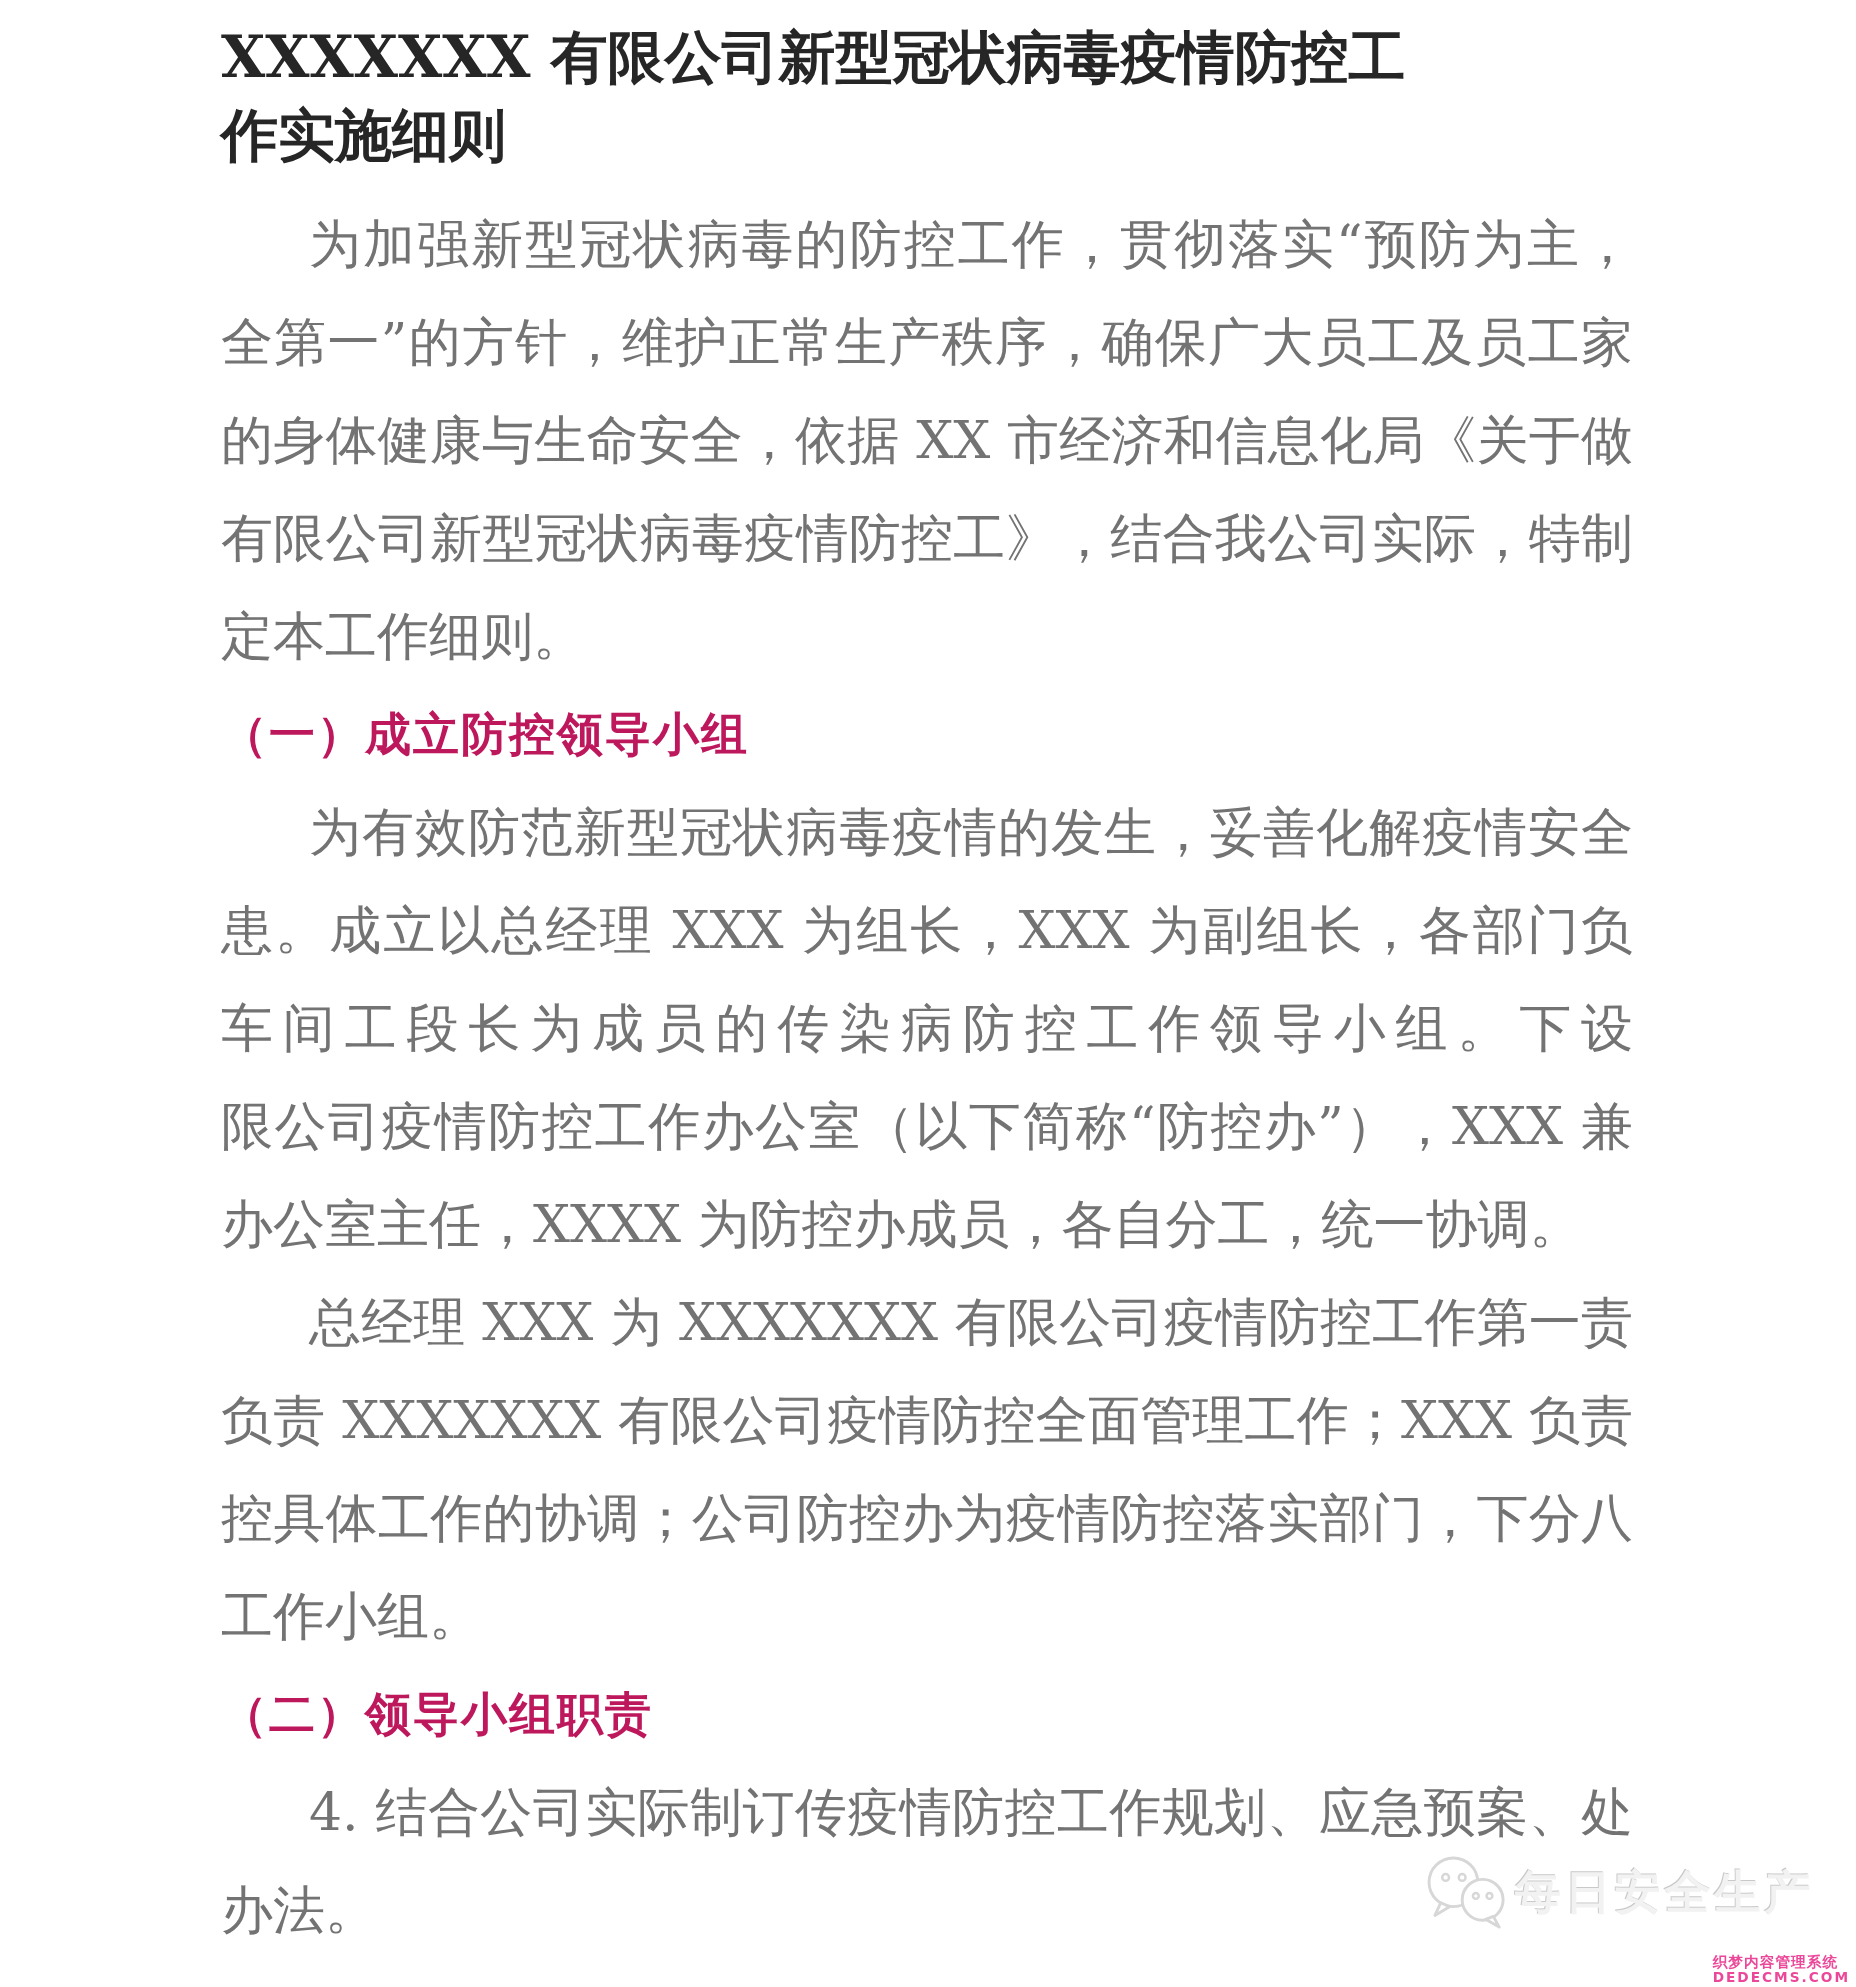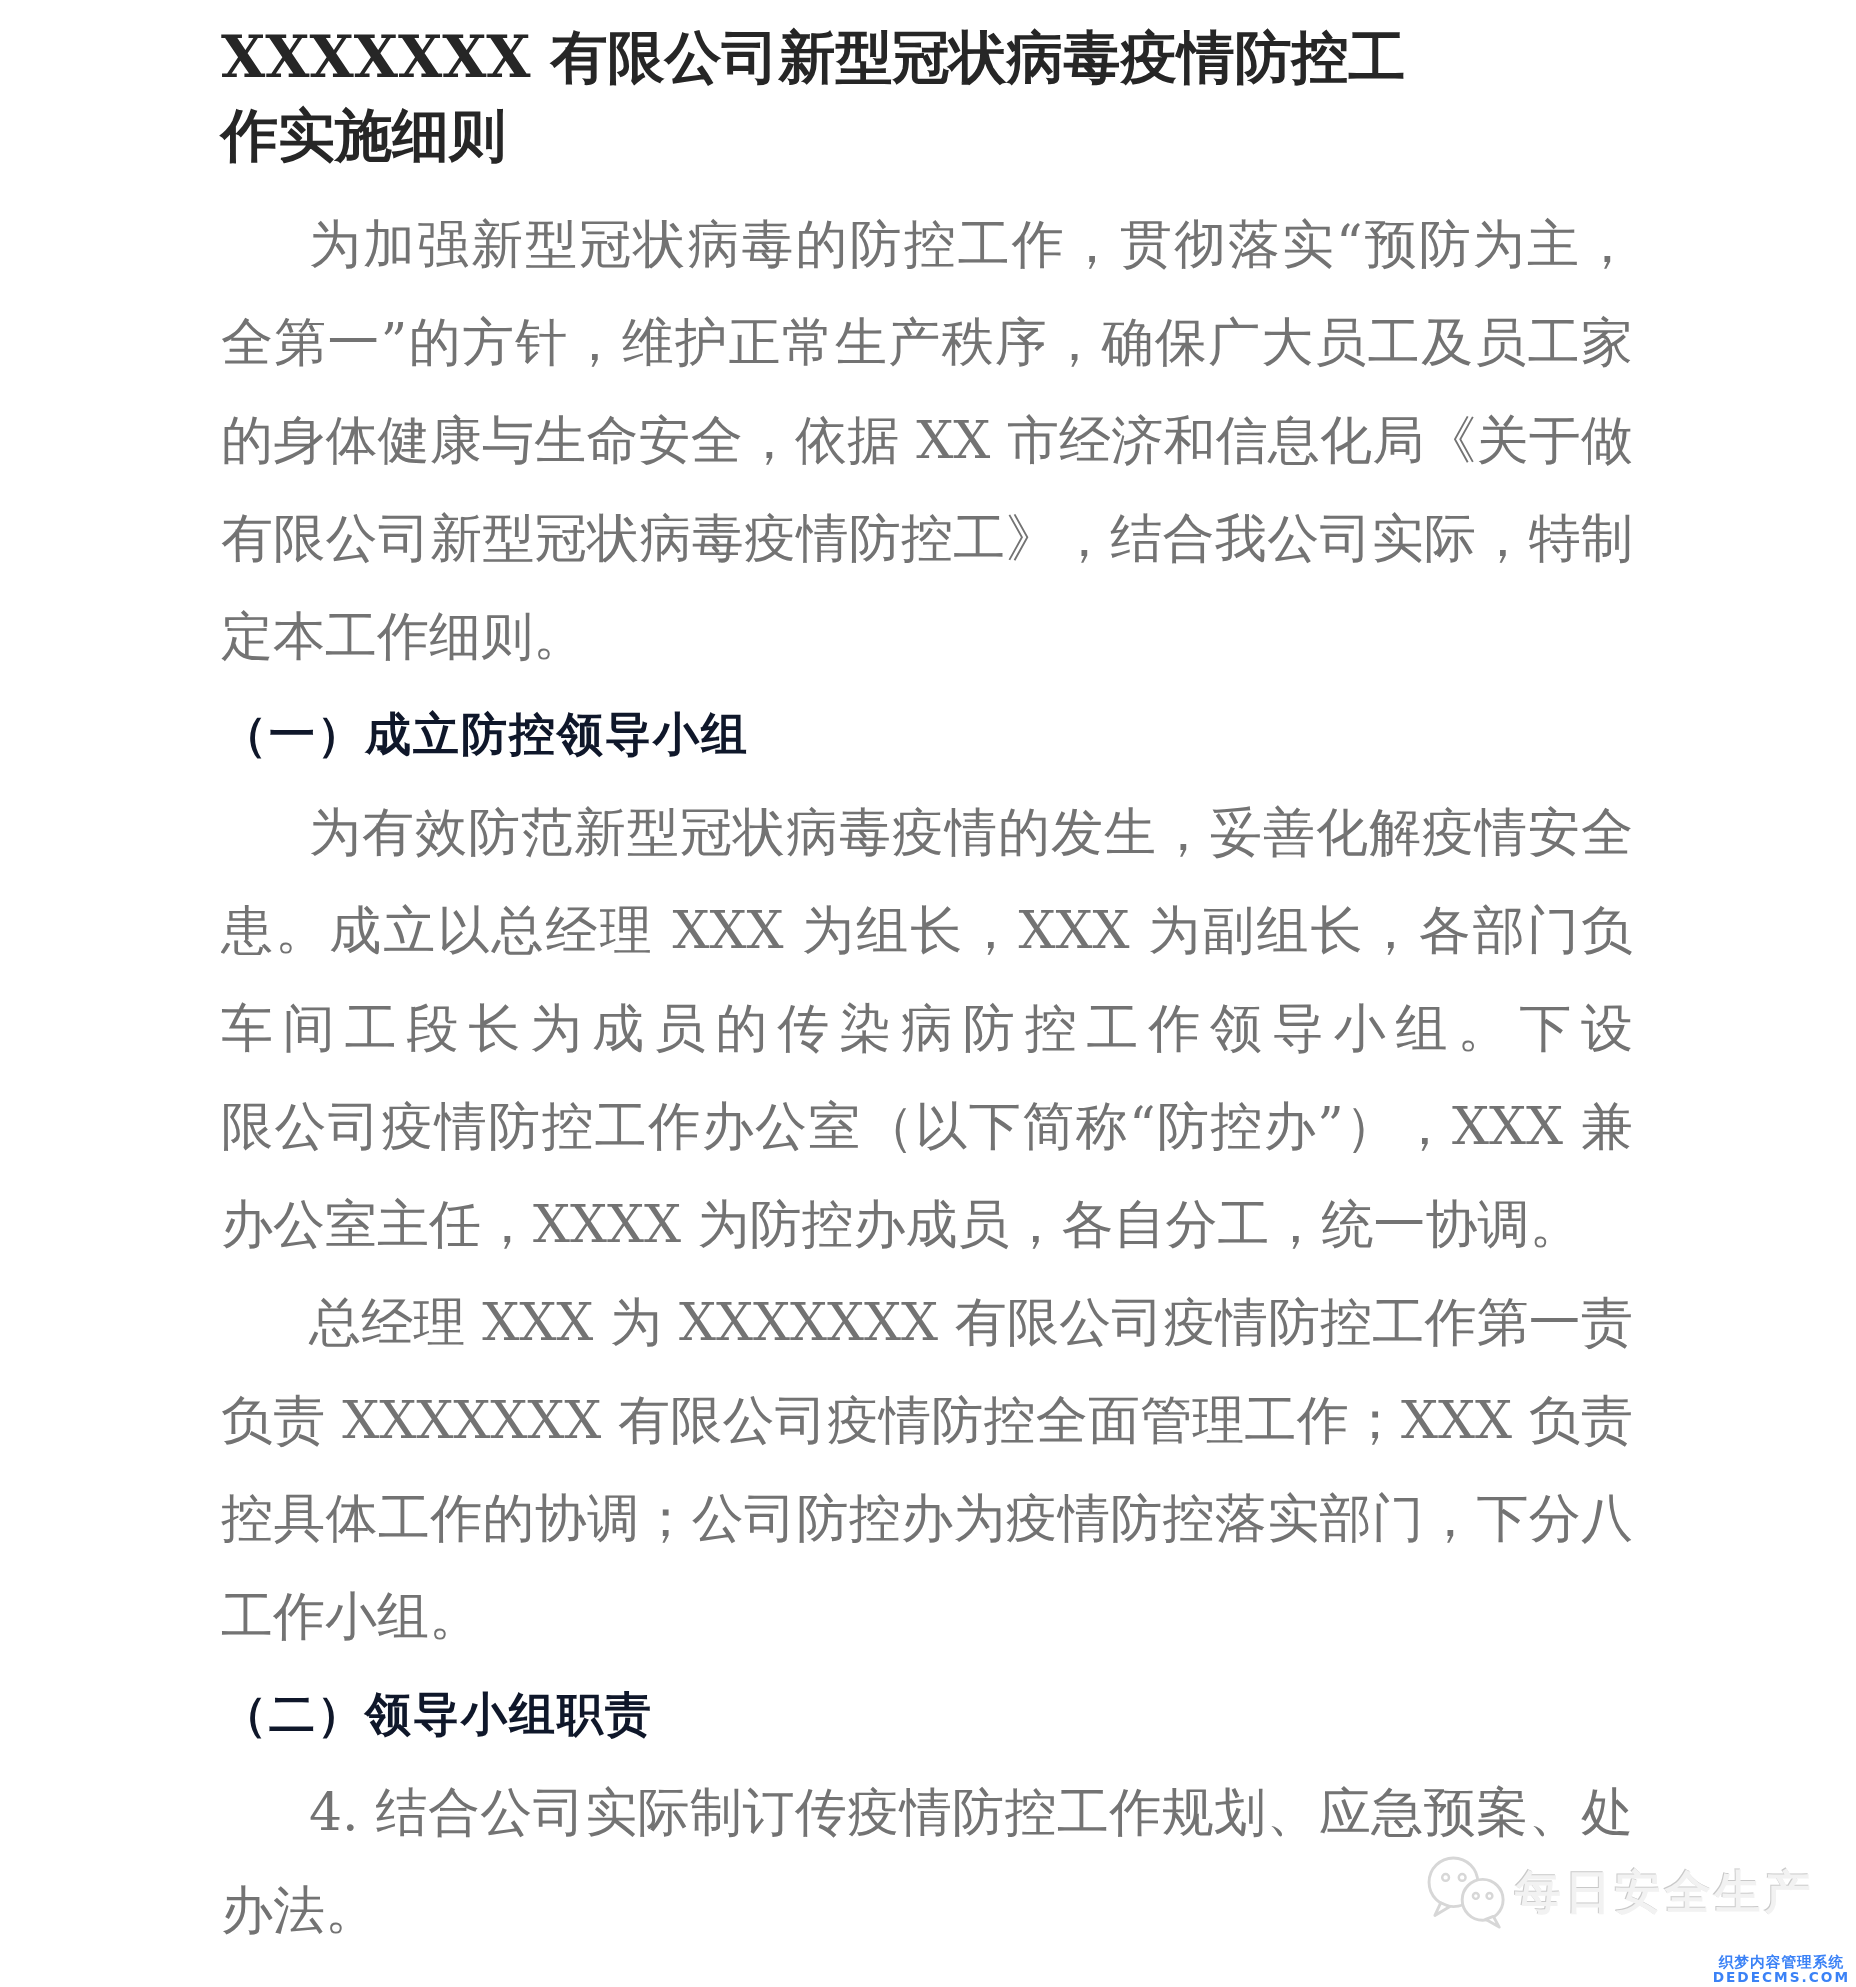--- a/index.html
+++ b/index.html
@@ -48,21 +48,21 @@
   }
   .line.indent {
     text-indent: 88px;
   }
   .line.last {
     text-align-last: left;
   }
   .line.heading {
     font-weight: bold;
     font-size: 46px;
-    color: #0f172a;
+    color: #be185d;
     text-align-last: left;
     letter-spacing: 2px;
   }
   
   .watermark {
     position: absolute;
     left: 1423px;
     top: 1855px;
     display: flex;
     align-items: center;
@@ -78,22 +78,22 @@
     font-family: "DejaVu Sans", "Liberation Sans", sans-serif;
   }
   .watermark svg {
     display: block;
   }
   
   .cms-badge {
     position: absolute;
     right: 5.9px;
     bottom: 3.9px;
-    text-align: center;
-    color: #3b82f6;
+    text-align: left;
+    color: #ec4899;
     font-family: "DejaVu Sans", "Liberation Sans", sans-serif;
     font-weight: bold;
     text-shadow: 1px 1px 0 #ffffff;
     line-height: 1.05;
   }
   .cms-badge .cms-name {
     font-size: 14.7px;
     letter-spacing: 1px;
   }
   .cms-badge .cms-domain {

